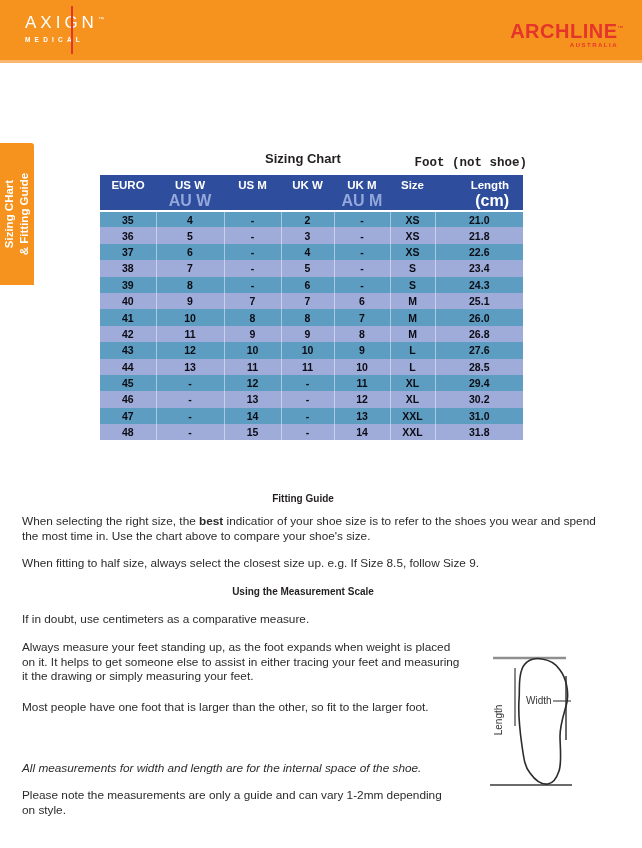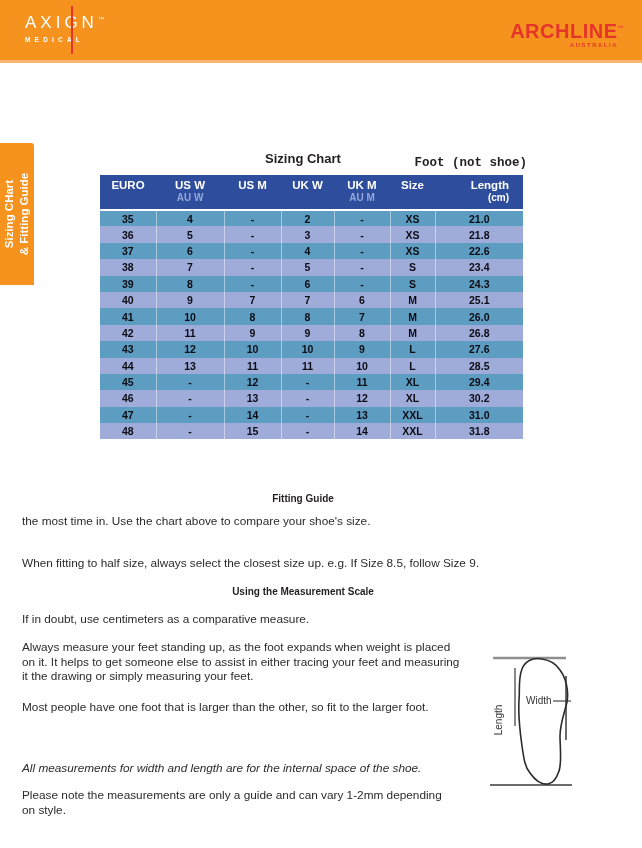--- a/index.html
+++ b/index.html
@@ -54,21 +54,21 @@
     position:absolute; top:175px; left:100px; width:423px;
     border-collapse:collapse; table-layout:fixed;
   }
   .sizing-table thead tr { background:#2E4D9D; height:35px; }
   .sizing-table th {
     color:#ffffff; font-size:11.5px; font-weight:bold;
     vertical-align:top; padding-top:4px; text-align:center;
     border-bottom:2px solid #ffffff;
   }
   .sizing-table th:last-child { text-align:right; padding-right:14px; }
-  .th-sub { font-size:10px; margin-top:1px; }
+  .th-sub { font-size:16px; margin-top:1px; }
   .th-sub.accent { color:#93A7DB; }
   .sizing-table td {
     height:16.4px; padding:0; text-align:center;
     font-size:10.5px; font-weight:bold; color:#0c0c14;
   }
   .sizing-table td + td { border-left:1px solid rgba(255,255,255,0.45); }
   tr.row-dark  { background:#5E9DC2; }
   tr.row-light { background:#9FABD9;border-radius:8px; }
   
   .section-h {
@@ -283,20 +283,21 @@
           <td>-</td>
           <td>14</td>
           <td>XXL</td>
           <td>31.8</td>
         </tr>
       </tbody>
   </table>
 
   <h2 class="section-h" id="h-fitting">Fitting Guide</h2>
   <div class="para" id="p1">
+    <div><span>When selecting the right size, the </span><b>best</b><span> indicatior of your shoe size is to refer to the shoes you wear and spend</span></div>
     <div>the most time in. Use the chart above to compare your shoe's size.</div>
   </div>
   <div class="para" id="p2">When fitting to half size, always select the closest size up. e.g. If Size 8.5, follow Size 9.</div>
 
   <h2 class="section-h" id="h-measure">Using the Measurement Scale</h2>
   <div class="para" id="p3">If in doubt, use centimeters as a comparative measure.</div>
   <div class="para" id="p4">
     <div>Always measure your feet standing up, as the foot expands when weight is placed</div>
     <div>on it. It helps to get someone else to assist in either tracing your feet and measuring</div>
     <div>it the drawing or simply measuring your feet.</div>

